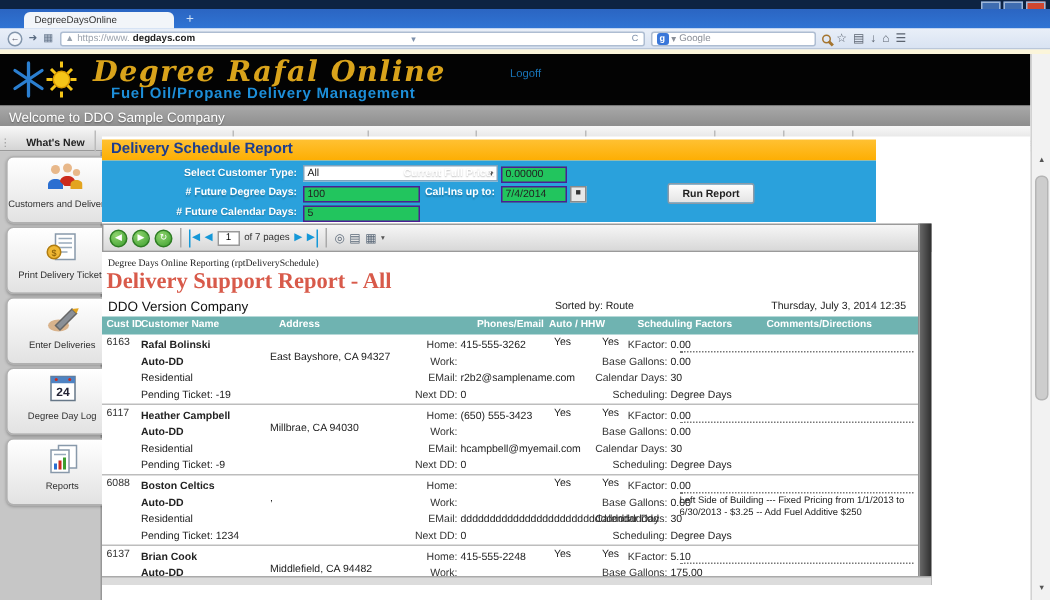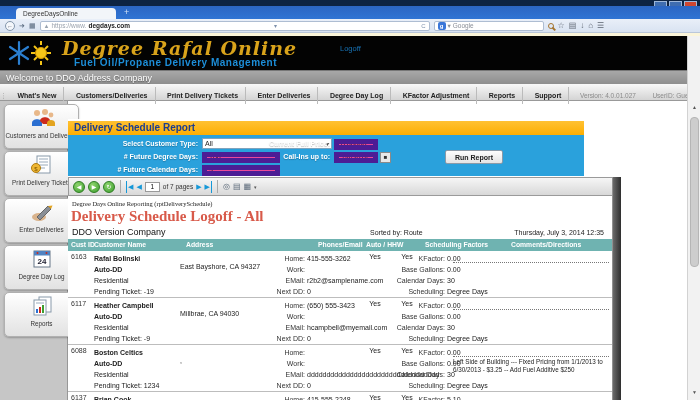--- a/index.html
+++ b/index.html
@@ -65,28 +65,28 @@
   
   .sidebar { position:absolute; left:0; top:101px; width:68px; height:299px; background:#c6c6c6;
              border-right:1px solid #979797; }
   .side-btn { position:absolute; left:4px; width:75px; height:45px; background:linear-gradient(#ffffff,#e2e2e2);
               border:1px solid #b0b0b0; border-radius:5px; box-shadow:0 1px 2px rgba(0,0,0,.25);
               text-align:center; cursor:pointer; }
   .side-btn svg { margin-top:3px; }
   .side-label { font-size:6.3px; color:#333; line-height:7px; }
 
   
-  .main { position:absolute; left:68px; top:119px; width:619px; height:263px; background:#fff; }
+  .main { position:absolute; left:68px; top:91px; width:619px; height:263px; background:#fff; }
   .bar-orange { position:absolute; left:0; top:2px; width:516px; height:14px;
                 background:linear-gradient(#ffc133,#fdae02); color:#1c3d8e; font-weight:bold;
                 font-size:10px; line-height:14px; padding-left:6px; }
   .panel-blue { position:absolute; left:0; top:16px; width:516px; height:41px; background:#2aa1dc; }
   .f-label { position:absolute; font-size:7px; font-weight:bold; color:#fff; text-align:right;
              text-shadow:0 1px 1px rgba(0,0,0,.25); }
-  .f-input { position:absolute; height:11px; background:#ec4899; border:5px solid #4c1d95; font-size:7px;
+  .f-input { position:absolute; height:11px; background:#22c55e; border:1px solid #4c1d95; font-size:7px;
              line-height:9px; padding:0 2px; color:#222; }
   .f-dd { position:absolute; left:134px; top:3px; width:130px; height:11px; background:#fff;
           border:1px solid #7fa3bd; font-size:7px; line-height:10px; padding:0 2px; color:#222; }
   .f-dd .caret { float:right; font-size:6px; color:#444; }
   .cal-btn { position:absolute; left:312px; top:17px; width:11px; height:11px; background:#e8e8e8;
              border:1px solid #8a8a8a; font-size:6px; line-height:9px; text-align:center; color:#333; }
   .run-btn { position:absolute; left:377px; top:15px; width:58px; height:14px; background:linear-gradient(#fdfdfd,#e4e4e4);
              border:1px solid #8a9aa8; border-radius:2px; font-size:7px; font-weight:bold; color:#222;
              text-align:center; line-height:13px; cursor:pointer; }
 
@@ -201,21 +201,21 @@
         <line x1="26" y1="21" x2="29" y2="18"></line>
           <line x1="37" y1="10" x2="40" y2="7"></line>
       </g>
       <circle cx="33" cy="14" r="5.5" fill="#f5c518" stroke="#d99a00"></circle>
     </svg>
     <div class="brand">Degree Rafal Online</div>
     <div class="brand-sub">Fuel Oil/Propane Delivery Management</div>
     <div class="logoff">Logoff</div>
   </div>
 
-  <div class="welcome-bar">Welcome to DDO Address Company</div>
+  <div class="welcome-bar">Welcome to DDO Sample Company</div>
 
   <div class="menu-bar">
     <span class="menu-grip">⋮</span>
     <span class="menu-item">What's New</span>
     <span class="menu-item">Customers/Deliveries</span>
     <span class="menu-item">Print Delivery Tickets</span>
     <span class="menu-item">Enter Deliveries</span>
     <span class="menu-item">Degree Day Log</span>
     <span class="menu-item">KFactor Adjustment</span>
     <span class="menu-item">Reports</span>
@@ -314,21 +314,21 @@
       <span class="tb-nav tb-last">▶</span>
       <div class="tb-sep"></div>
       <span class="tb-ico">◎</span>
       <span class="tb-ico">▤</span>
       <span class="tb-ico">▦</span>
       <span class="tb-caret">▾</span>
     </div>
 
     <div class="rpt">
       <div class="rpt-bc">Degree Days Online Reporting (rptDeliverySchedule)</div>
-      <div class="rpt-title">Delivery Schedule Logoff - All</div>
+      <div class="rpt-title">Delivery Support Report - All</div>
       <div class="rpt-company">DDO Version Company</div>
       <div class="rpt-sorted">Sorted by:  Route</div>
       <div class="rpt-date">Thursday, July 3, 2014 12:35</div>
       <div class="thead">
         <span class="th1">Cust ID</span>
         <span class="th2">Customer Name</span>
         <span class="th3">Address</span>
         <span class="th4">Phones/Email</span>
         <span class="th5">Auto / HHW</span>
         <span class="th6">Scheduling Factors</span>

